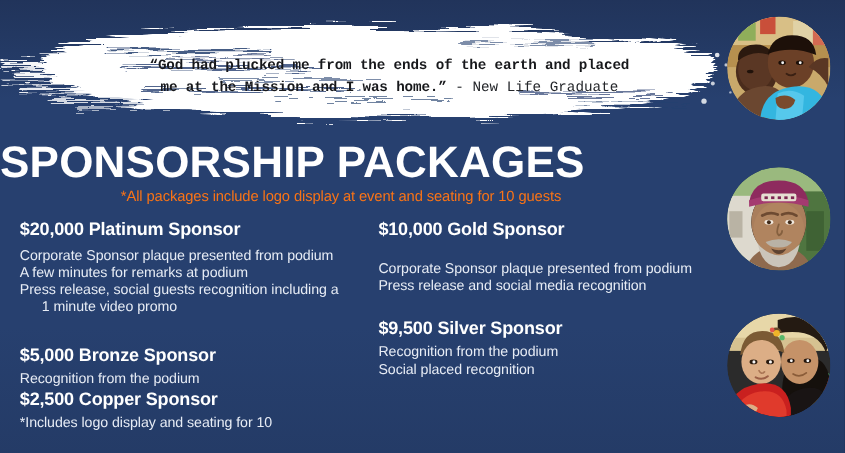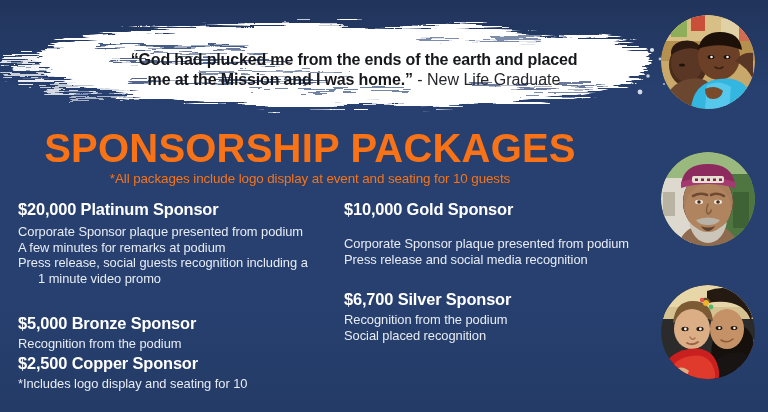--- a/index.html
+++ b/index.html
@@ -41,39 +41,40 @@
   .quote-block {
     position: absolute;
     left: 128px;
     top: 50px;
     width: 452px;
     text-align: center;
     line-height: 20px;
   }
   .quote-line {
     color: #17181b;
-    font-size: 16px;
+    font-size: 13px;
     font-weight: bold;
     letter-spacing: -0.15px;
     white-space: nowrap;
+    font-family: Liberation Mono, monospace;
   }
   .quote-attrib {
     font-weight: normal;
     color: #24262a;
     letter-spacing: 0;
   }
 
   
   .headline {
     position: absolute;
     left: 0;
     top: 126px;
     width: 620px;
-    text-align: center;
-    color: #f97316;
+    text-align: left;
+    color: #ffffff;
     font-size: 40px;
     font-weight: bold;
     letter-spacing: 0.2px;
     line-height: 44px;
     white-space: nowrap;
   }
   .subhead {
     position: absolute;
     left: 0;
     top: 170px;
@@ -232,21 +233,21 @@
 
   <div class="col col-right">
 
     <div class="tier gold">
       <div class="tier-title">$10,000 Gold Sponsor</div>
       <div class="tier-line">Corporate Sponsor plaque presented from podium</div>
       <div class="tier-line">Press release and social media recognition</div>
     </div>
 
     <div class="tier silver">
-      <div class="tier-title">$6,700 Silver Sponsor</div>
+      <div class="tier-title">$9,500 Silver Sponsor</div>
       <div class="tier-line">Recognition from the podium</div>
       <div class="tier-line">Social placed recognition</div>
     </div>
 
   </div>
 
   <div class="photo photo-1">
     <svg viewBox="0 0 94 94" aria-hidden="true">
       <defs>
           <clipPath id="c1">

